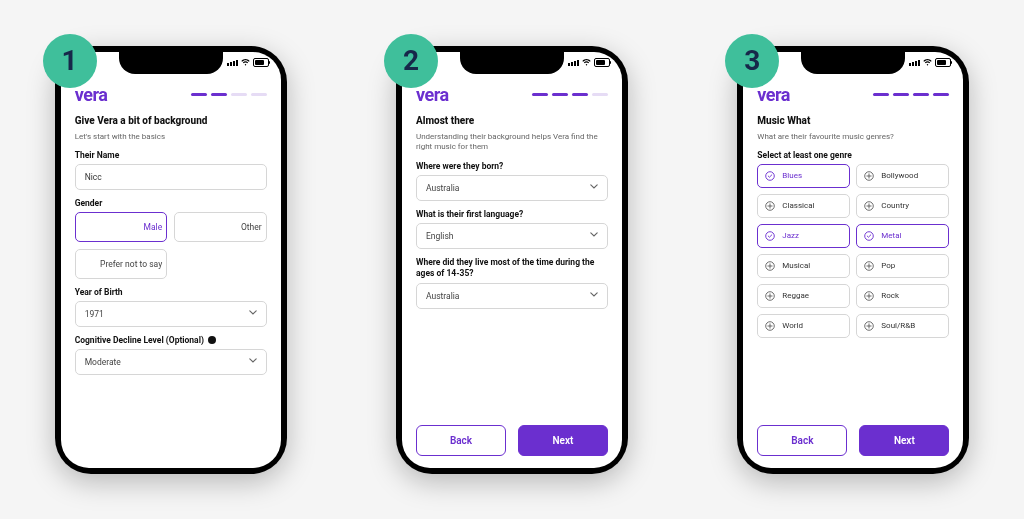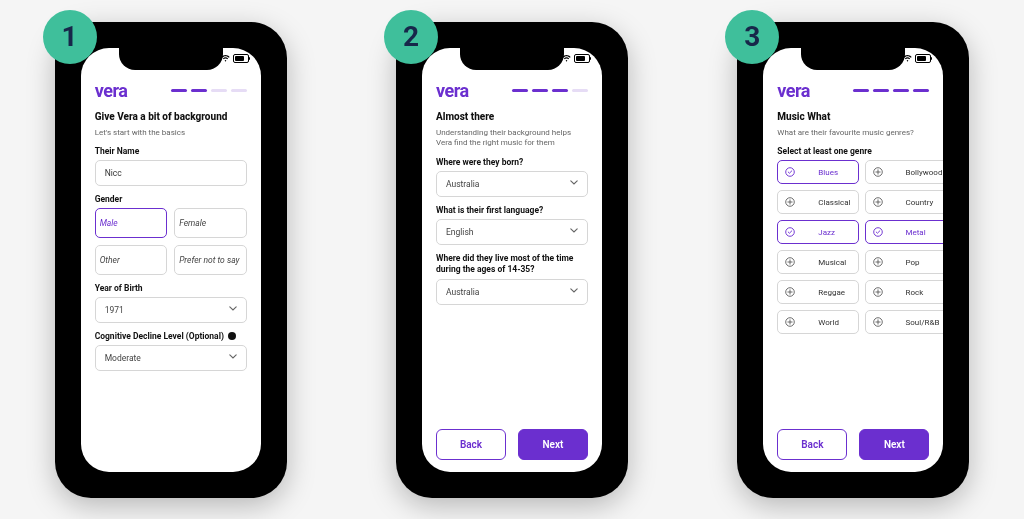--- a/index.html
+++ b/index.html
@@ -1,19 +1,19 @@
 <!DOCTYPE html>
 <html><head>
 <meta charset="utf-8">
 <style>
   html,body{margin:0;padding:0;background:#f5f5f5;font-family:-apple-system,BlinkMacSystemFont,"Segoe UI",Roboto,Helvetica,Arial,sans-serif;}
   .stage{width:1024px;height:519px;position:relative;background:#f5f5f5;display:flex;justify-content:space-around;align-items:center;}
   .phone-wrap{position:relative;}
   .step-badge{position:absolute;top:-12px;left:-12px;width:54px;height:54px;border-radius:50%;background:#3fbf9b;display:flex;align-items:center;justify-content:center;font-size:28px;font-weight:700;color:#17274a;z-index:5;}
-  .phone{width:232px;height:476px;border-radius:36px;background:#000;padding:26px;box-sizing:border-box;box-shadow:0 8px 28px rgba(0,0,0,0.25);position:relative;}
+  .phone{width:232px;height:428px;border-radius:36px;background:#000;padding:6px;box-sizing:border-box;box-shadow:0 8px 28px rgba(0,0,0,0.25);position:relative;}
   .screen{width:100%;height:100%;background:#fff;border-radius:28px;overflow:hidden;position:relative;}
   .notch{position:absolute;top:0;left:50%;transform:translateX(-50%);width:104px;height:22px;background:#000;border-bottom-left-radius:16px;border-bottom-right-radius:16px;z-index:3;}
   .statusbar{position:absolute;top:0;left:0;right:0;height:22px;display:flex;justify-content:space-between;align-items:center;padding:0 12px;font-size:8px;font-weight:600;color:#000;z-index:2;}
   .statusbar .right{display:flex;gap:3px;align-items:center;}
   .bars{display:inline-flex;gap:1px;align-items:flex-end;}
   .bars span{width:2px;background:#000;display:inline-block;}
   .bars span:nth-child(1){height:3px;}
   .bars span:nth-child(2){height:4px;}
   .bars span:nth-child(3){height:5px;}
   .bars span:nth-child(4){height:6px;}
@@ -30,24 +30,24 @@
   .progress span.on{background:#6b2fcf;}
   h1.title{font-size:10px;font-weight:800;margin:0 0 6px 0;line-height:1.15;color:#111;}
   .sub{font-size:8px;color:#666;margin-bottom:0;line-height:1.3;}
   .label{font-size:8.5px;font-weight:700;margin:8px 0 4px 0;color:#111;display:flex;align-items:center;gap:4px;}
   .info-dot{width:8px;height:8px;border-radius:50%;background:#111;display:inline-block;}
   .input{border:1px solid #d6d6d6;border-radius:5px;padding:7px 9px;font-size:8.5px;color:#333;display:flex;justify-content:space-between;align-items:center;background:#fff;}
   .input.sel{color:#444;}
   .chev-down{width:8px;height:8px;}
   .chev-down svg{display:block;}
   .gender-grid{display:grid;grid-template-columns:1fr 1fr;gap:7px;}
-  .opt{border:1px solid #d6d6d6;border-radius:5px;padding:9px 4px;text-align:left;font-size:8.5px;color:#444;font-style:italic;}
+  .opt{border:1px solid #d6d6d6;border-radius:5px;padding:9px 4px;text-align:right;font-size:8.5px;color:#444;}
   .opt.selected{border-color:#6b2fcf;color:#6b2fcf;}
   .genre-grid{display:grid;grid-template-columns:1fr 1fr;gap:6px;}
-  .genre{border:1px solid #d6d6d6;border-radius:5px;padding:6px 7px;font-size:8px;color:#333;display:flex;align-items:center;gap:23px;}
+  .genre{border:1px solid #d6d6d6;border-radius:5px;padding:6px 7px;font-size:8px;color:#333;display:flex;gap:7px;}
   .genre.selected{border-color:#6b2fcf;color:#6b2fcf;}
   .g-icon{width:10px;height:10px;flex-shrink:0;}
   .footer{position:absolute;left:14px;right:14px;bottom:12px;display:flex;gap:12px;}
   .btn{flex:1;padding:9px 0;text-align:center;border-radius:6px;font-size:10px;font-weight:600;}
   .btn-outline{border:1px solid #6b2fcf;color:#6b2fcf;background:#fff;}
   .btn-fill{background:#6b2fcf;color:#fff;border:1px solid #6b2fcf;}
 </style>
 </head>
 <body>
 
@@ -91,21 +91,20 @@
           <div class="sub">Let's start with the basics</div>
 
           <div class="label">Their Name</div>
           <div class="input">
               <span>Nicc</span>
             </div>
 
           <div class="label">Gender</div>
           <div class="gender-grid">
               <div class="opt selected">Male</div>
-              <div class="opt">Female</div>
               <div class="opt">Other</div>
               <div class="opt">Prefer not to say</div>
             </div>
 
           <div class="label">Year of Birth</div>
           <div class="input sel">
             <span>1971</span>
             <span class="chev-down">
                 <svg viewBox="0 0 10 6">
                   <path d="M1 1l4 4 4-4" stroke="#666" stroke-width="1.4" fill="none" stroke-linecap="round"></path>

